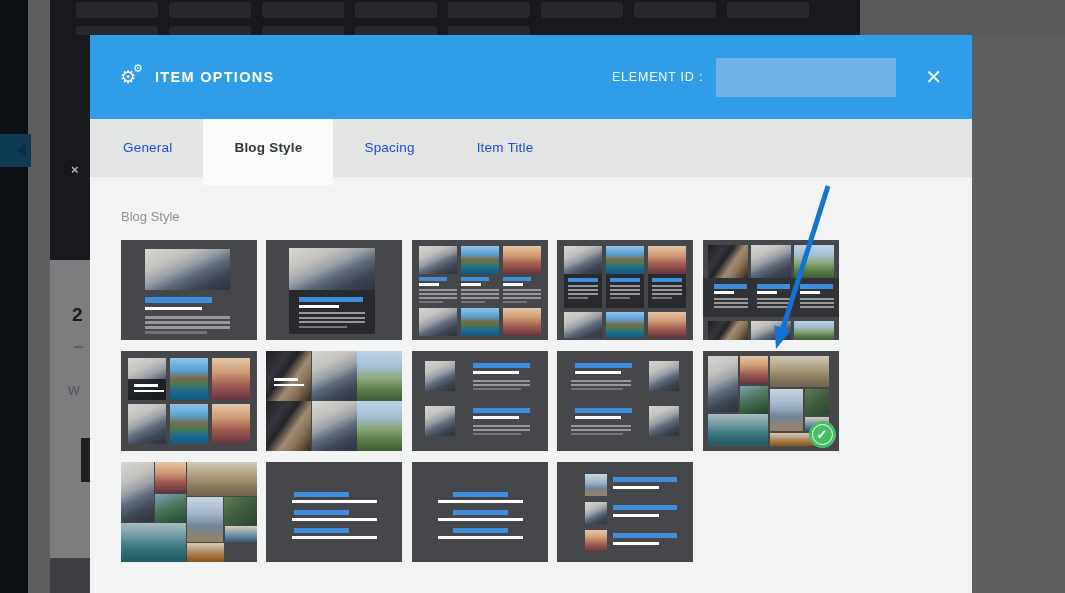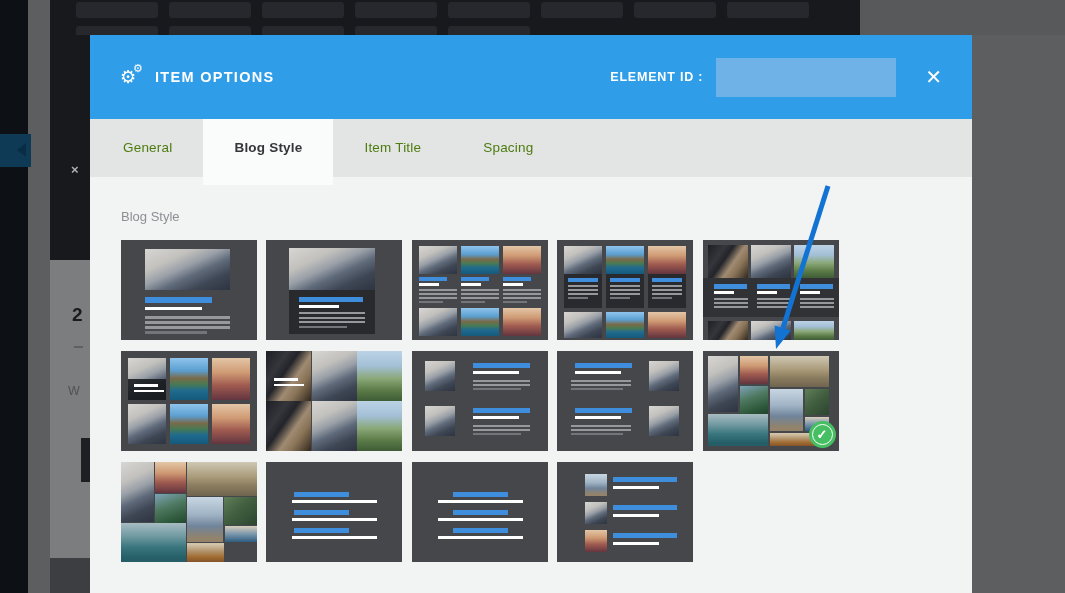--- a/index.html
+++ b/index.html
@@ -29,27 +29,27 @@
   .bg-blackbox{left:81px;top:438px;width:22px;height:44px;background:#1d1f23}
   .bg-botdark{left:50px;top:558px;width:40px;height:35px;background:#3c3e42}
 
   
   .modal{position:absolute;left:90px;top:35px;width:882px;height:558px;background:#f2f3f3;z-index:10}
   .m-header{height:84px;background:var(--header-blue);display:flex;align-items:center;padding:0 30px}
   .gears{position:relative;width:27px;height:24px;margin-right:8px;color:#fff}
   .gears .g1{position:absolute;left:0;top:3px;font-size:18px;line-height:18px}
   .gears .g2{position:absolute;left:13px;top:-2px;font-size:11px;line-height:11px}
   .m-title{color:#fff;font-size:14.5px;font-weight:bold;letter-spacing:1.3px}
-  .el-label{margin-left:auto;color:#fff;font-size:12.5px;font-weight:bold;letter-spacing:.8px}
+  .el-label{margin-left:auto;color:#fff;font-size:12.5px;font-weight:normal;letter-spacing:.8px}
   .el-input{margin-left:13px;width:180px;height:39px;background:var(--input-blue);border:0;outline:0;
     padding:0 10px;font:13px "Liberation Sans",sans-serif;color:#fff}
   .m-close{margin-left:29px;color:#fff;font-size:20px;font-weight:400;line-height:20px;cursor:pointer}
 
   .m-tabs{height:58px;background:#e3e4e4;display:flex;padding-left:2px;position:relative}
-  .tab{height:58px;line-height:58px;padding:0 31px;font-size:13.5px;color:#4d7c0f;letter-spacing:.2px;cursor:pointer}
+  .tab{height:58px;line-height:58px;padding:0 31px;font-size:13.5px;color:#1d4ed8;letter-spacing:.2px;cursor:pointer}
   .tab.active{background:#fafbfb;height:66px;color:#33363b;font-weight:bold;position:relative;z-index:2}
 
   .m-body{padding:0 31px;position:relative}
   .section-label{margin-top:32px;height:16px;font-size:13px;color:#8e8f94}
   .grid{margin-top:15px;display:grid;grid-template-columns:repeat(5,136px);column-gap:9.4px;row-gap:11px}
   .thumb{position:relative;width:136px;height:100px;background:var(--card);overflow:hidden;cursor:pointer}
 
   
   .bb{background:var(--bar)} .bw{background:#fff}
   .bg1{background:#97989c} .bg2{background:#74757a}
@@ -121,22 +121,22 @@
       </span>
       <span class="m-title">ITEM OPTIONS</span>
       <span class="el-label">ELEMENT ID :</span>
       <input class="el-input" value="" style="">
       <span class="m-close">✕</span>
     </div>
 
     <div class="m-tabs" id="tabs">
         <div class="tab">General</div>
         <div class="tab active">Blog Style</div>
+        <div class="tab">Spacing</div>
         <div class="tab">Item Title</div>
-        <div class="tab">Spacing</div>
       </div>
 
     <div class="m-body">
       <div class="section-label">Blog Style</div>
       <div class="grid" id="grid">
           <div class="thumb">
             <div class="abs ph p-mtn" style="left: 24px; top: 9px; width: 85px; height: 41px;"></div>
             <div class="abs bb" style="left: 24px; top: 57px; width: 67px; height: 6px;"></div>
             <div class="abs bw" style="left: 24px; top: 67px; width: 57px; height: 3px;"></div>
             <div class="abs bg1" style="left: 24px; top: 76px; width: 85px; height: 2.5px;"></div>

